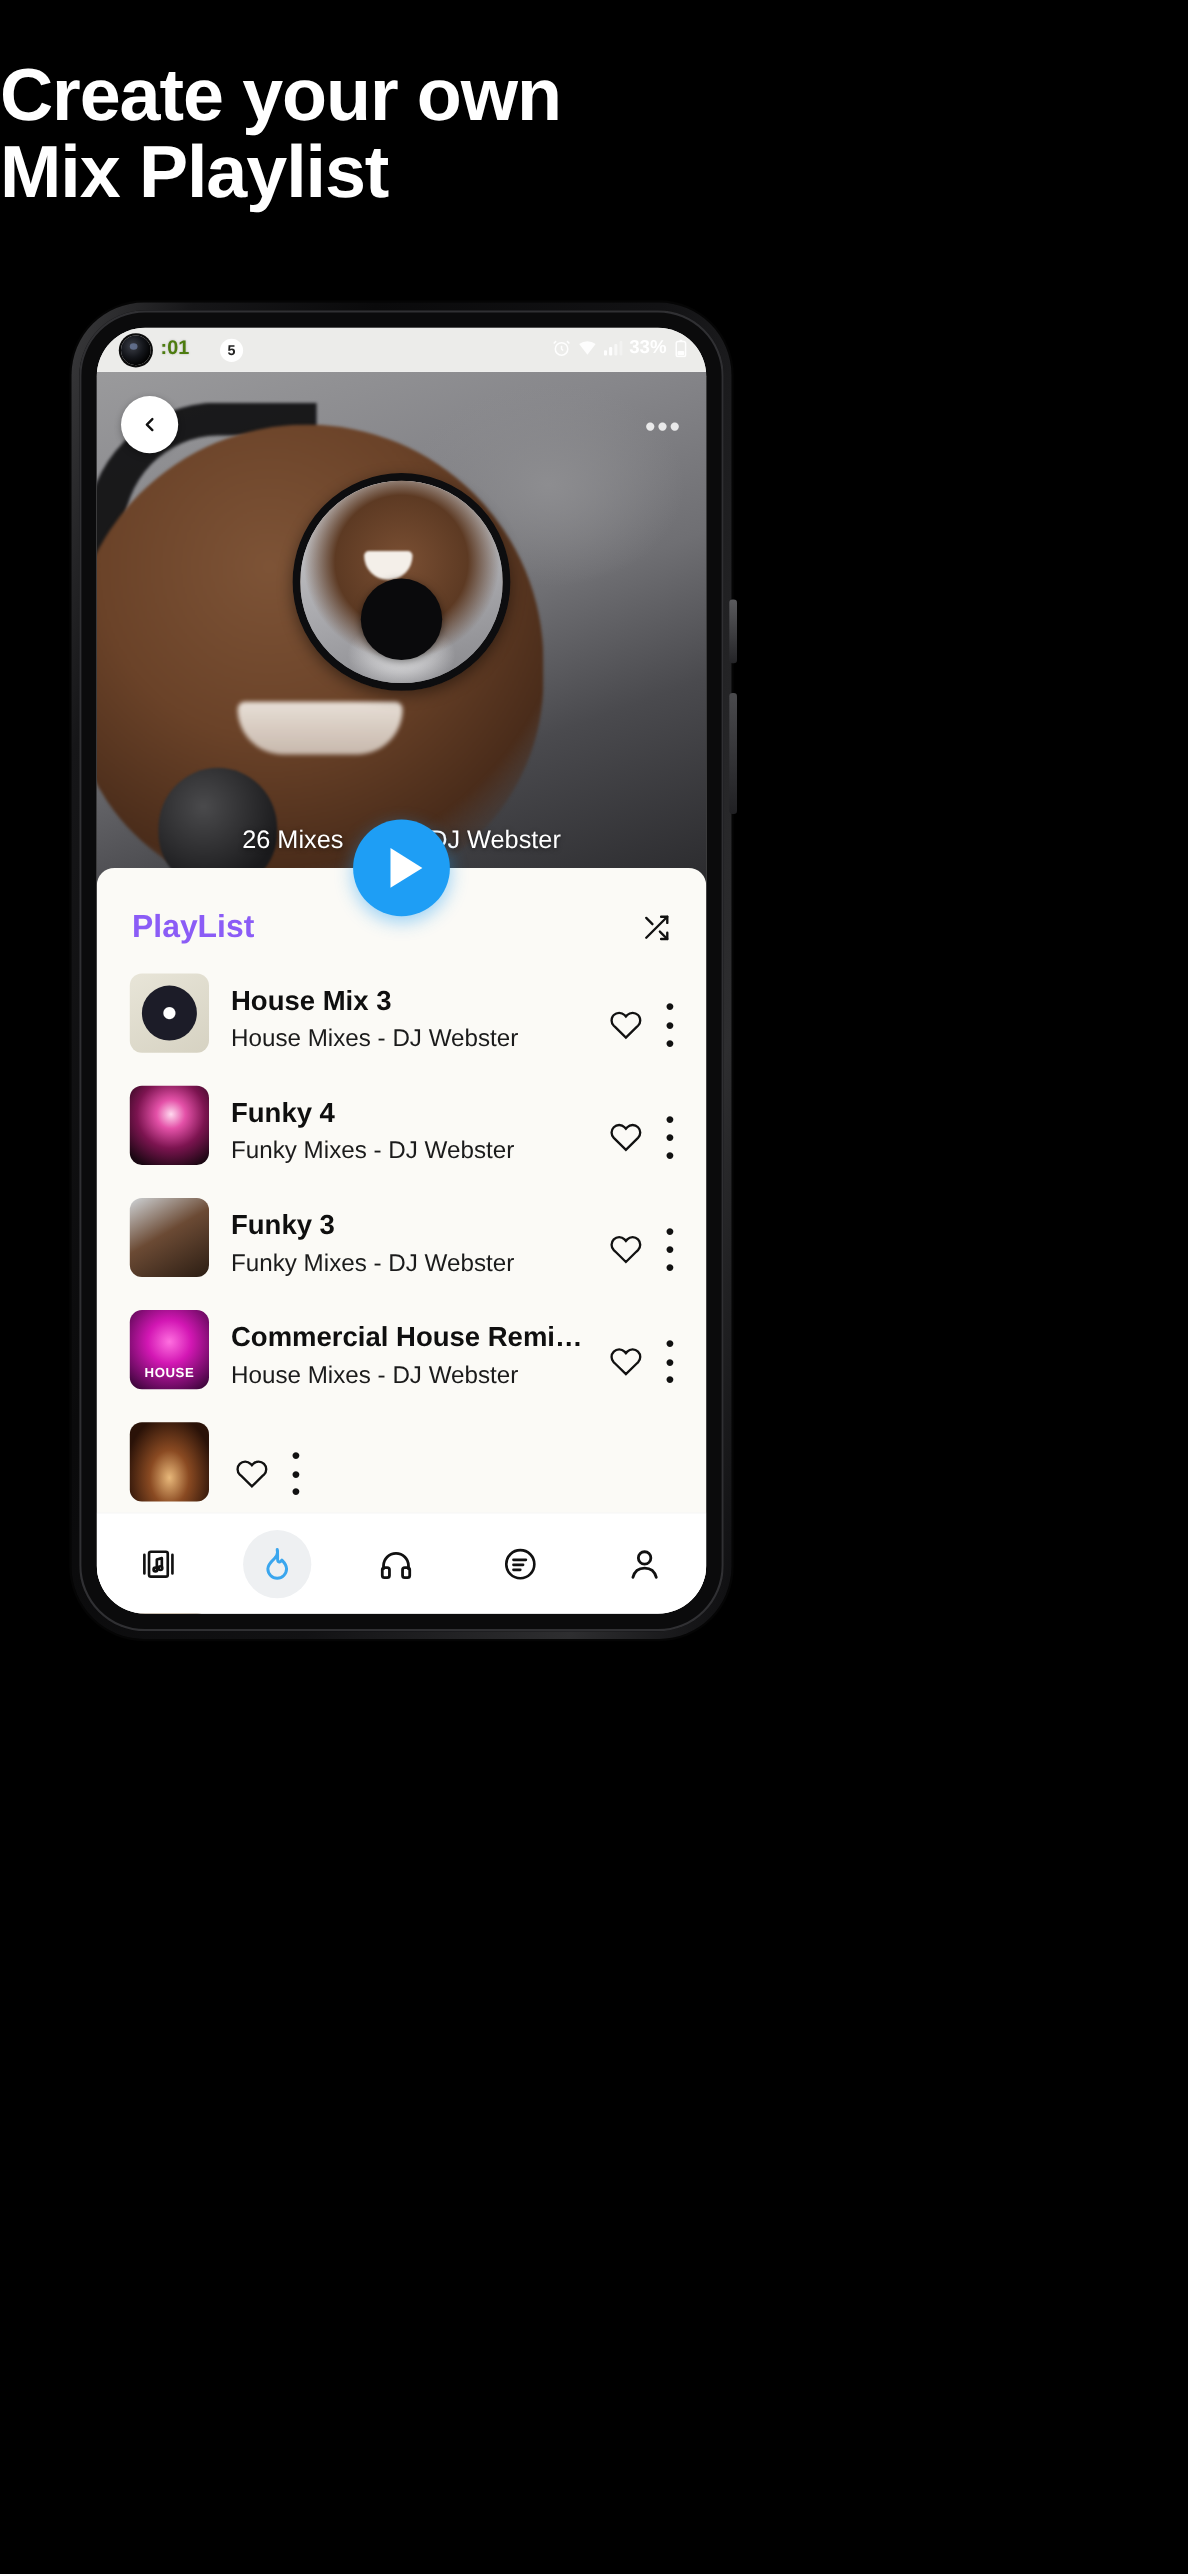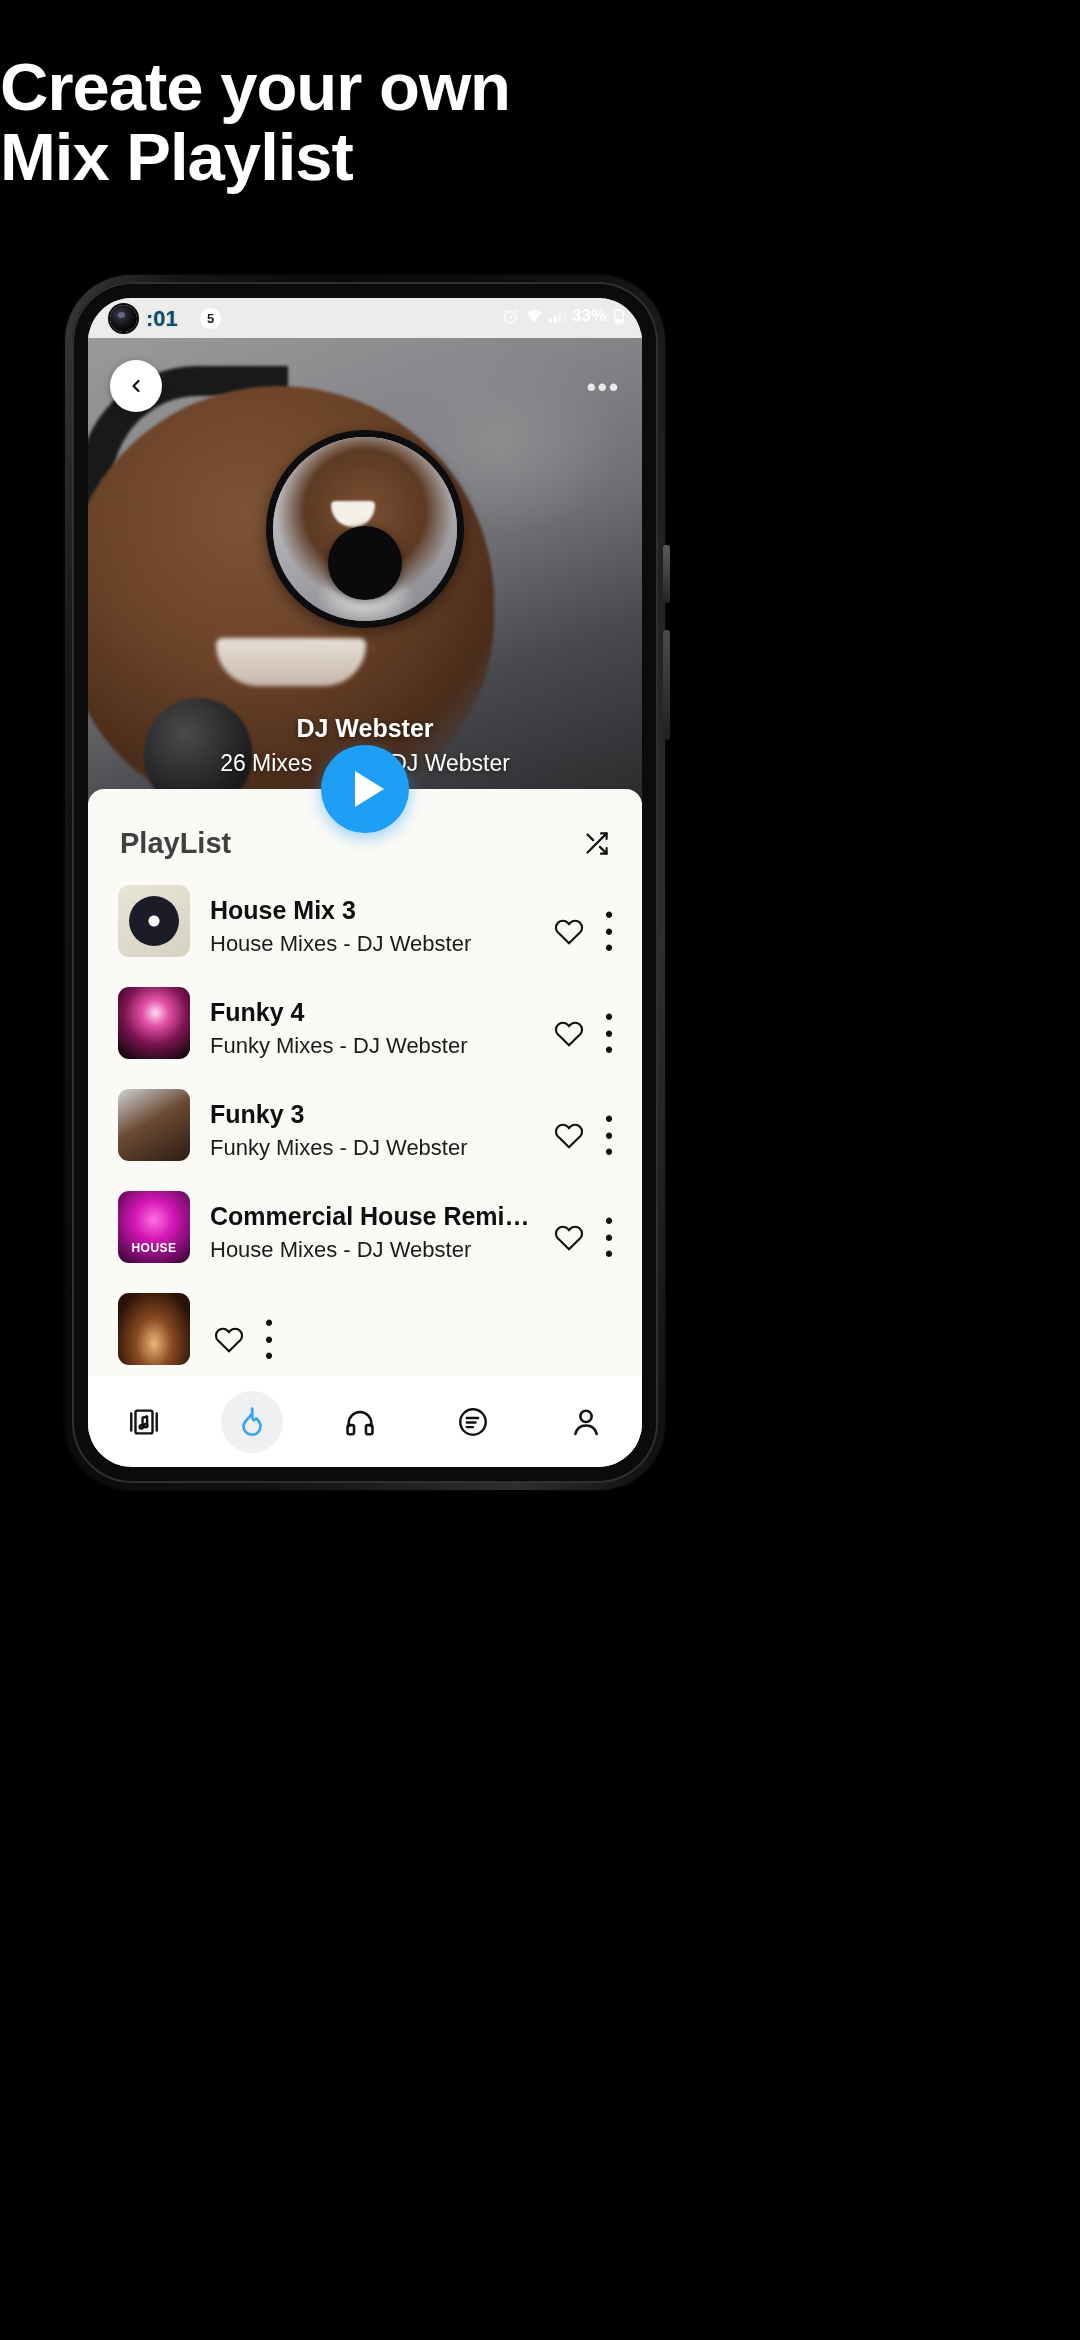--- a/index.html
+++ b/index.html
@@ -53,21 +53,21 @@
   .punch{
     position:absolute; left:22px; top:7px; width:27px; height:27px; border-radius:50%;
     background:radial-gradient(circle at 38% 36%, #3c3f48 0%, #15171c 42%, #000 75%);
     box-shadow:0 0 0 2px #0b0b0b;
   }
   .punch::after{
     content:""; position:absolute; left:8px; top:7px; width:7px; height:6px;
     border-radius:50%; background:#6d7ea0; opacity:.75;
   }
   .sb-time{
-    position:absolute; left:58px; top:8px; color:#0c4a6e; font-size:22px; font-weight:600;
+    position:absolute; left:58px; top:8px; color:#4d7c0f; font-size:18px; font-weight:600;
     text-shadow:0 0 2px rgba(0,0,0,.25);
   }
   .sb-badge{
     position:absolute; left:112px; top:10px; min-width:21px; height:21px;
     border-radius:50%; background:#fff; color:#222;
     font-size:13px; font-weight:bold; display:flex; align-items:center; justify-content:center;
   }
   .sb-right{
     position:absolute; right:16px; top:8px; display:flex; align-items:center; gap:6px;
     color:#fff; font-size:17px; font-weight:600;
@@ -163,21 +163,21 @@
     box-shadow:0 5px 16px rgba(30,158,245,.45); z-index:9;
   }
   .fab .tri{
     width:0; height:0; margin-left:8px;
     border-left:29px solid #fff; border-top:18px solid transparent; border-bottom:18px solid transparent;
   }
   .panel-head{
     display:flex; align-items:center; justify-content:space-between;
     padding:38px 32px 10px 32px;
   }
-  .panel-title{ font-size:29px; font-weight:bold; color:#404040; }
+  .panel-title{ font-size:29px; font-weight:bold; color:#8b5cf6; }
 
   .tracks{ padding:0 0 0 0; }
   .track{
     display:flex; align-items:flex-end; padding:15px 28px 15px 30px; gap:20px;
   }
   .thumb{
     width:72px; height:72px; border-radius:11px; flex:none; overflow:hidden;
     position:relative; background:#ddd;
   }
   .t-vinyl{ background:linear-gradient(150deg,#e8e5d8,#d6d2c2); }
@@ -291,21 +291,20 @@
           <svg width="20" height="20" viewBox="0 0 24 24" fill="none" stroke="#111" stroke-width="2.6" stroke-linecap="round" stroke-linejoin="round">
               <polyline points="15 18 9 12 15 6"></polyline>
             </svg>
         </span>
       </div>
       <div class="more-btn">
         <span>•••</span>
       </div>
 
       <div class="hero-meta">
-        <div class="hero-name">DJ Webster</div>
         <div class="hero-sub">
           <span>26 Mixes</span>
           <span class="dot">•</span>
           <span>By DJ Webster</span>
         </div>
       </div>
     </div>
 
     <div class="panel">
 

